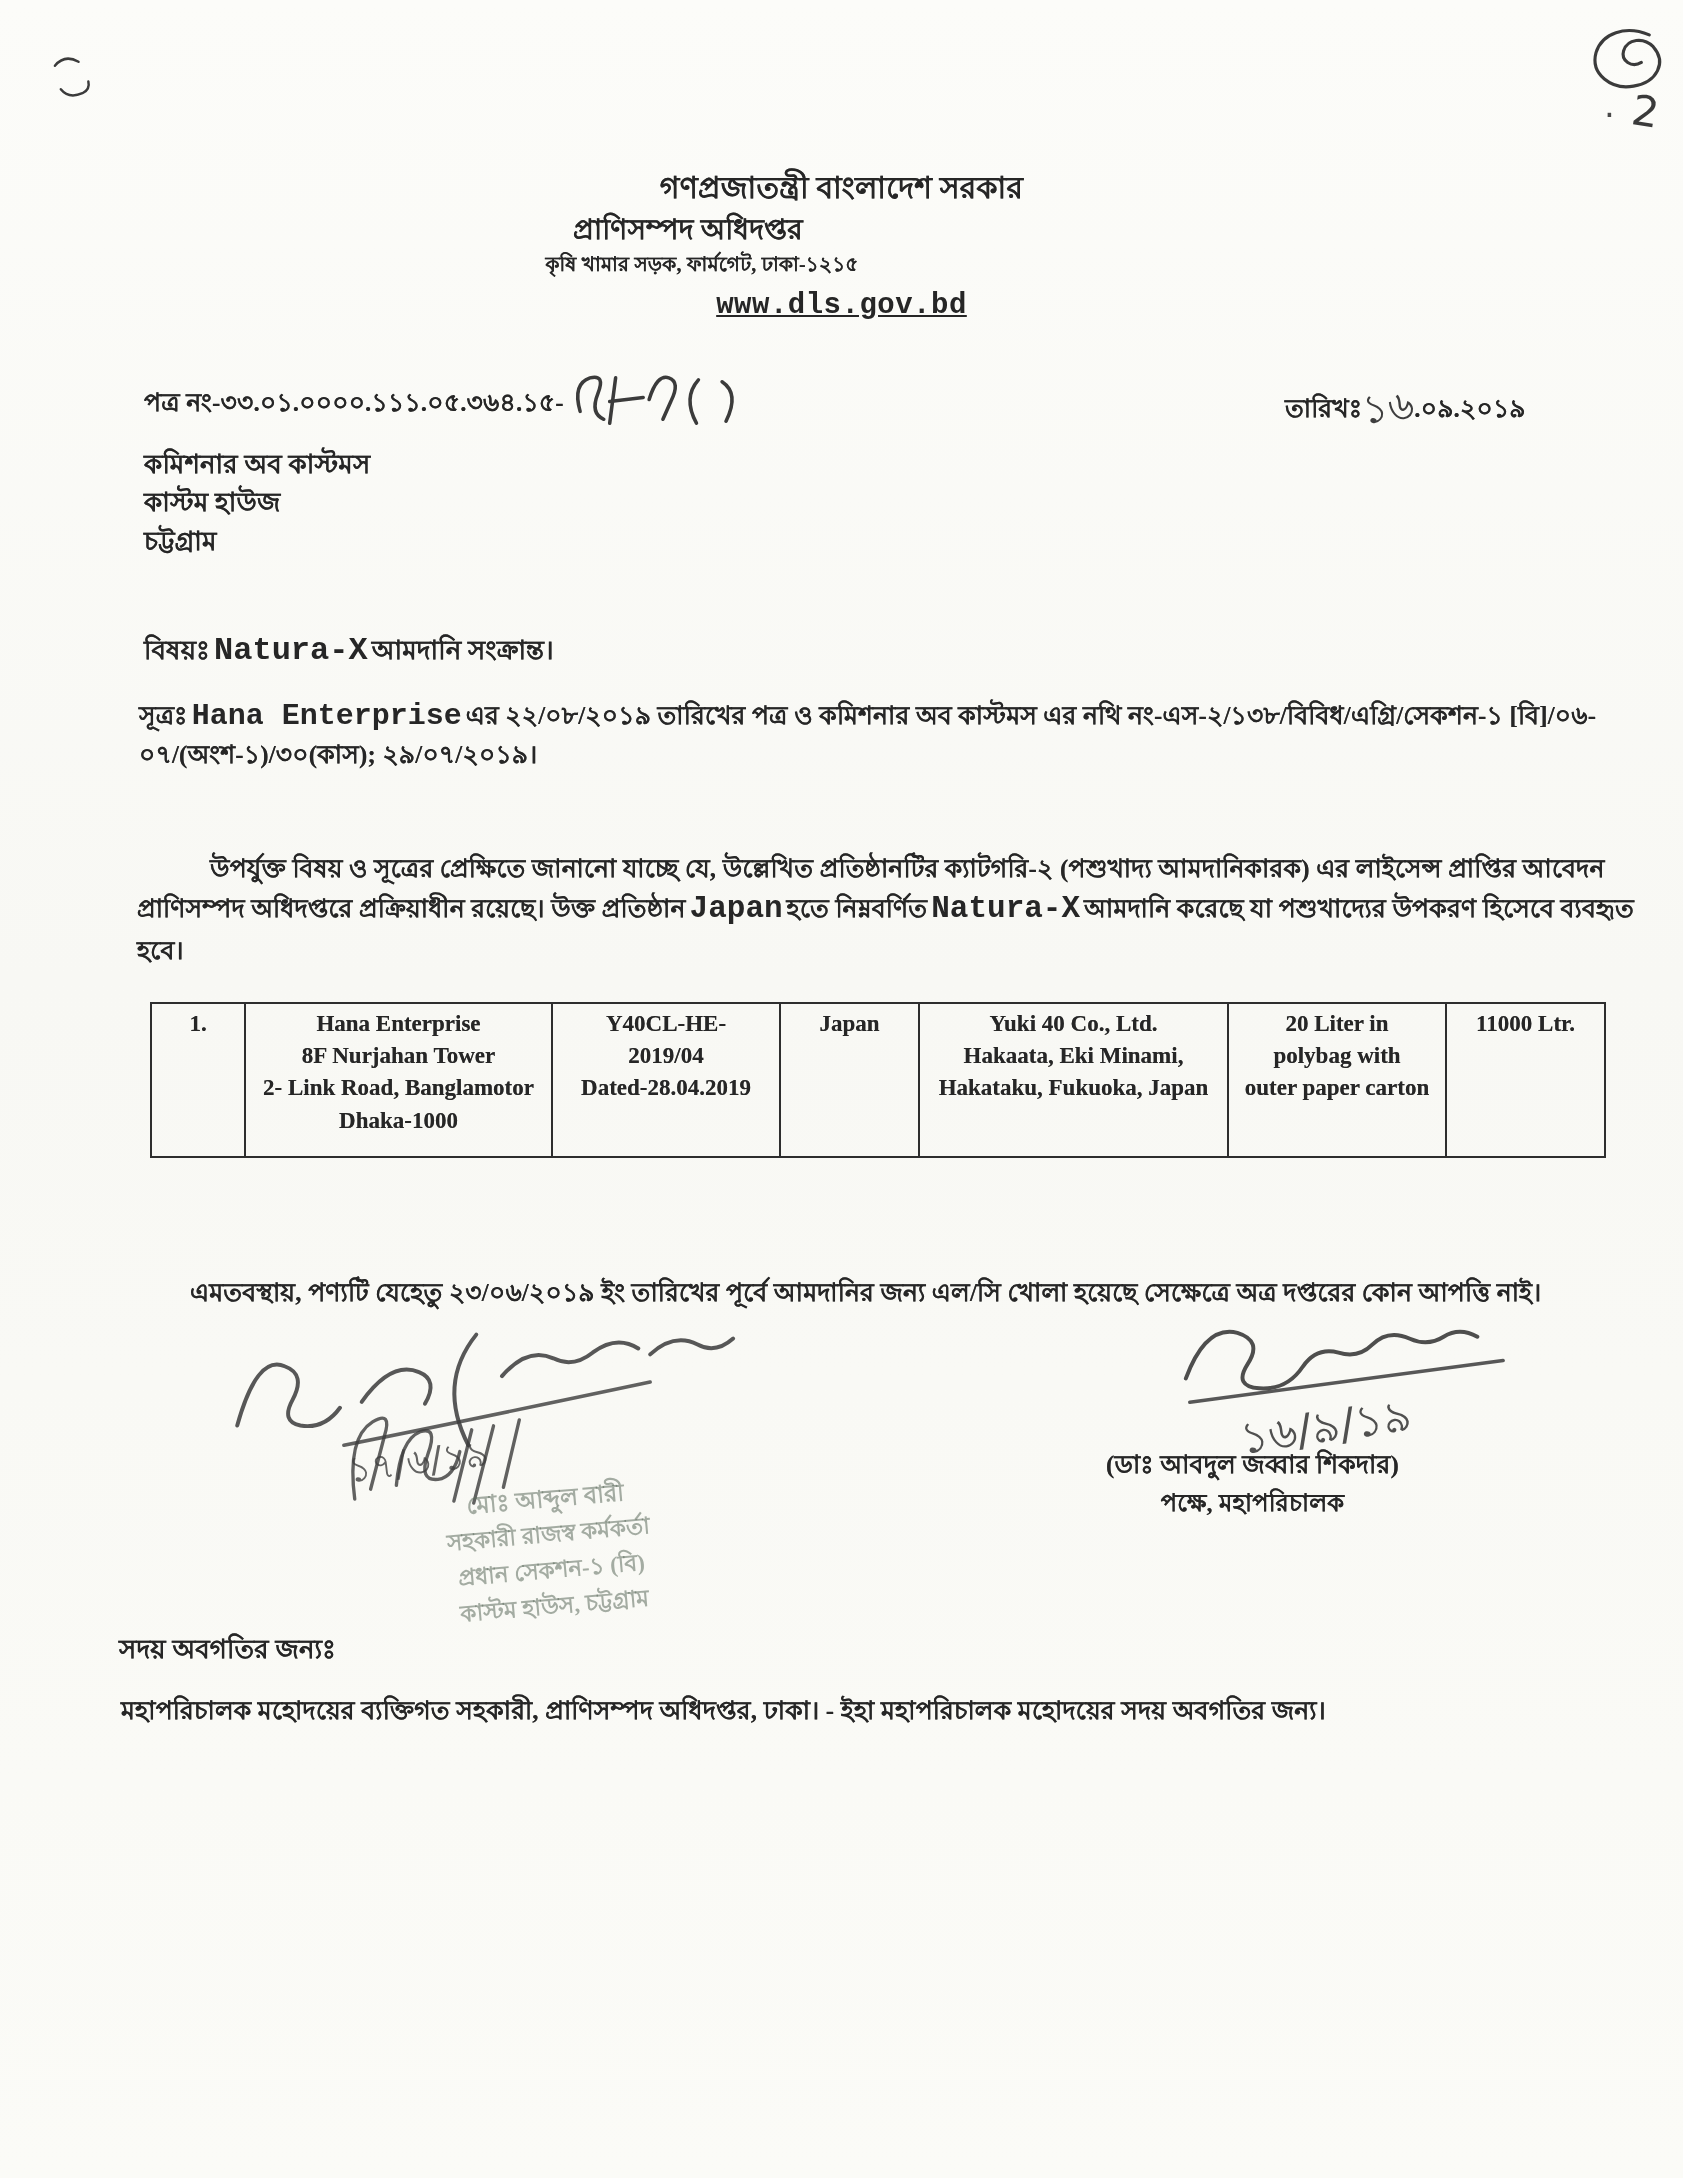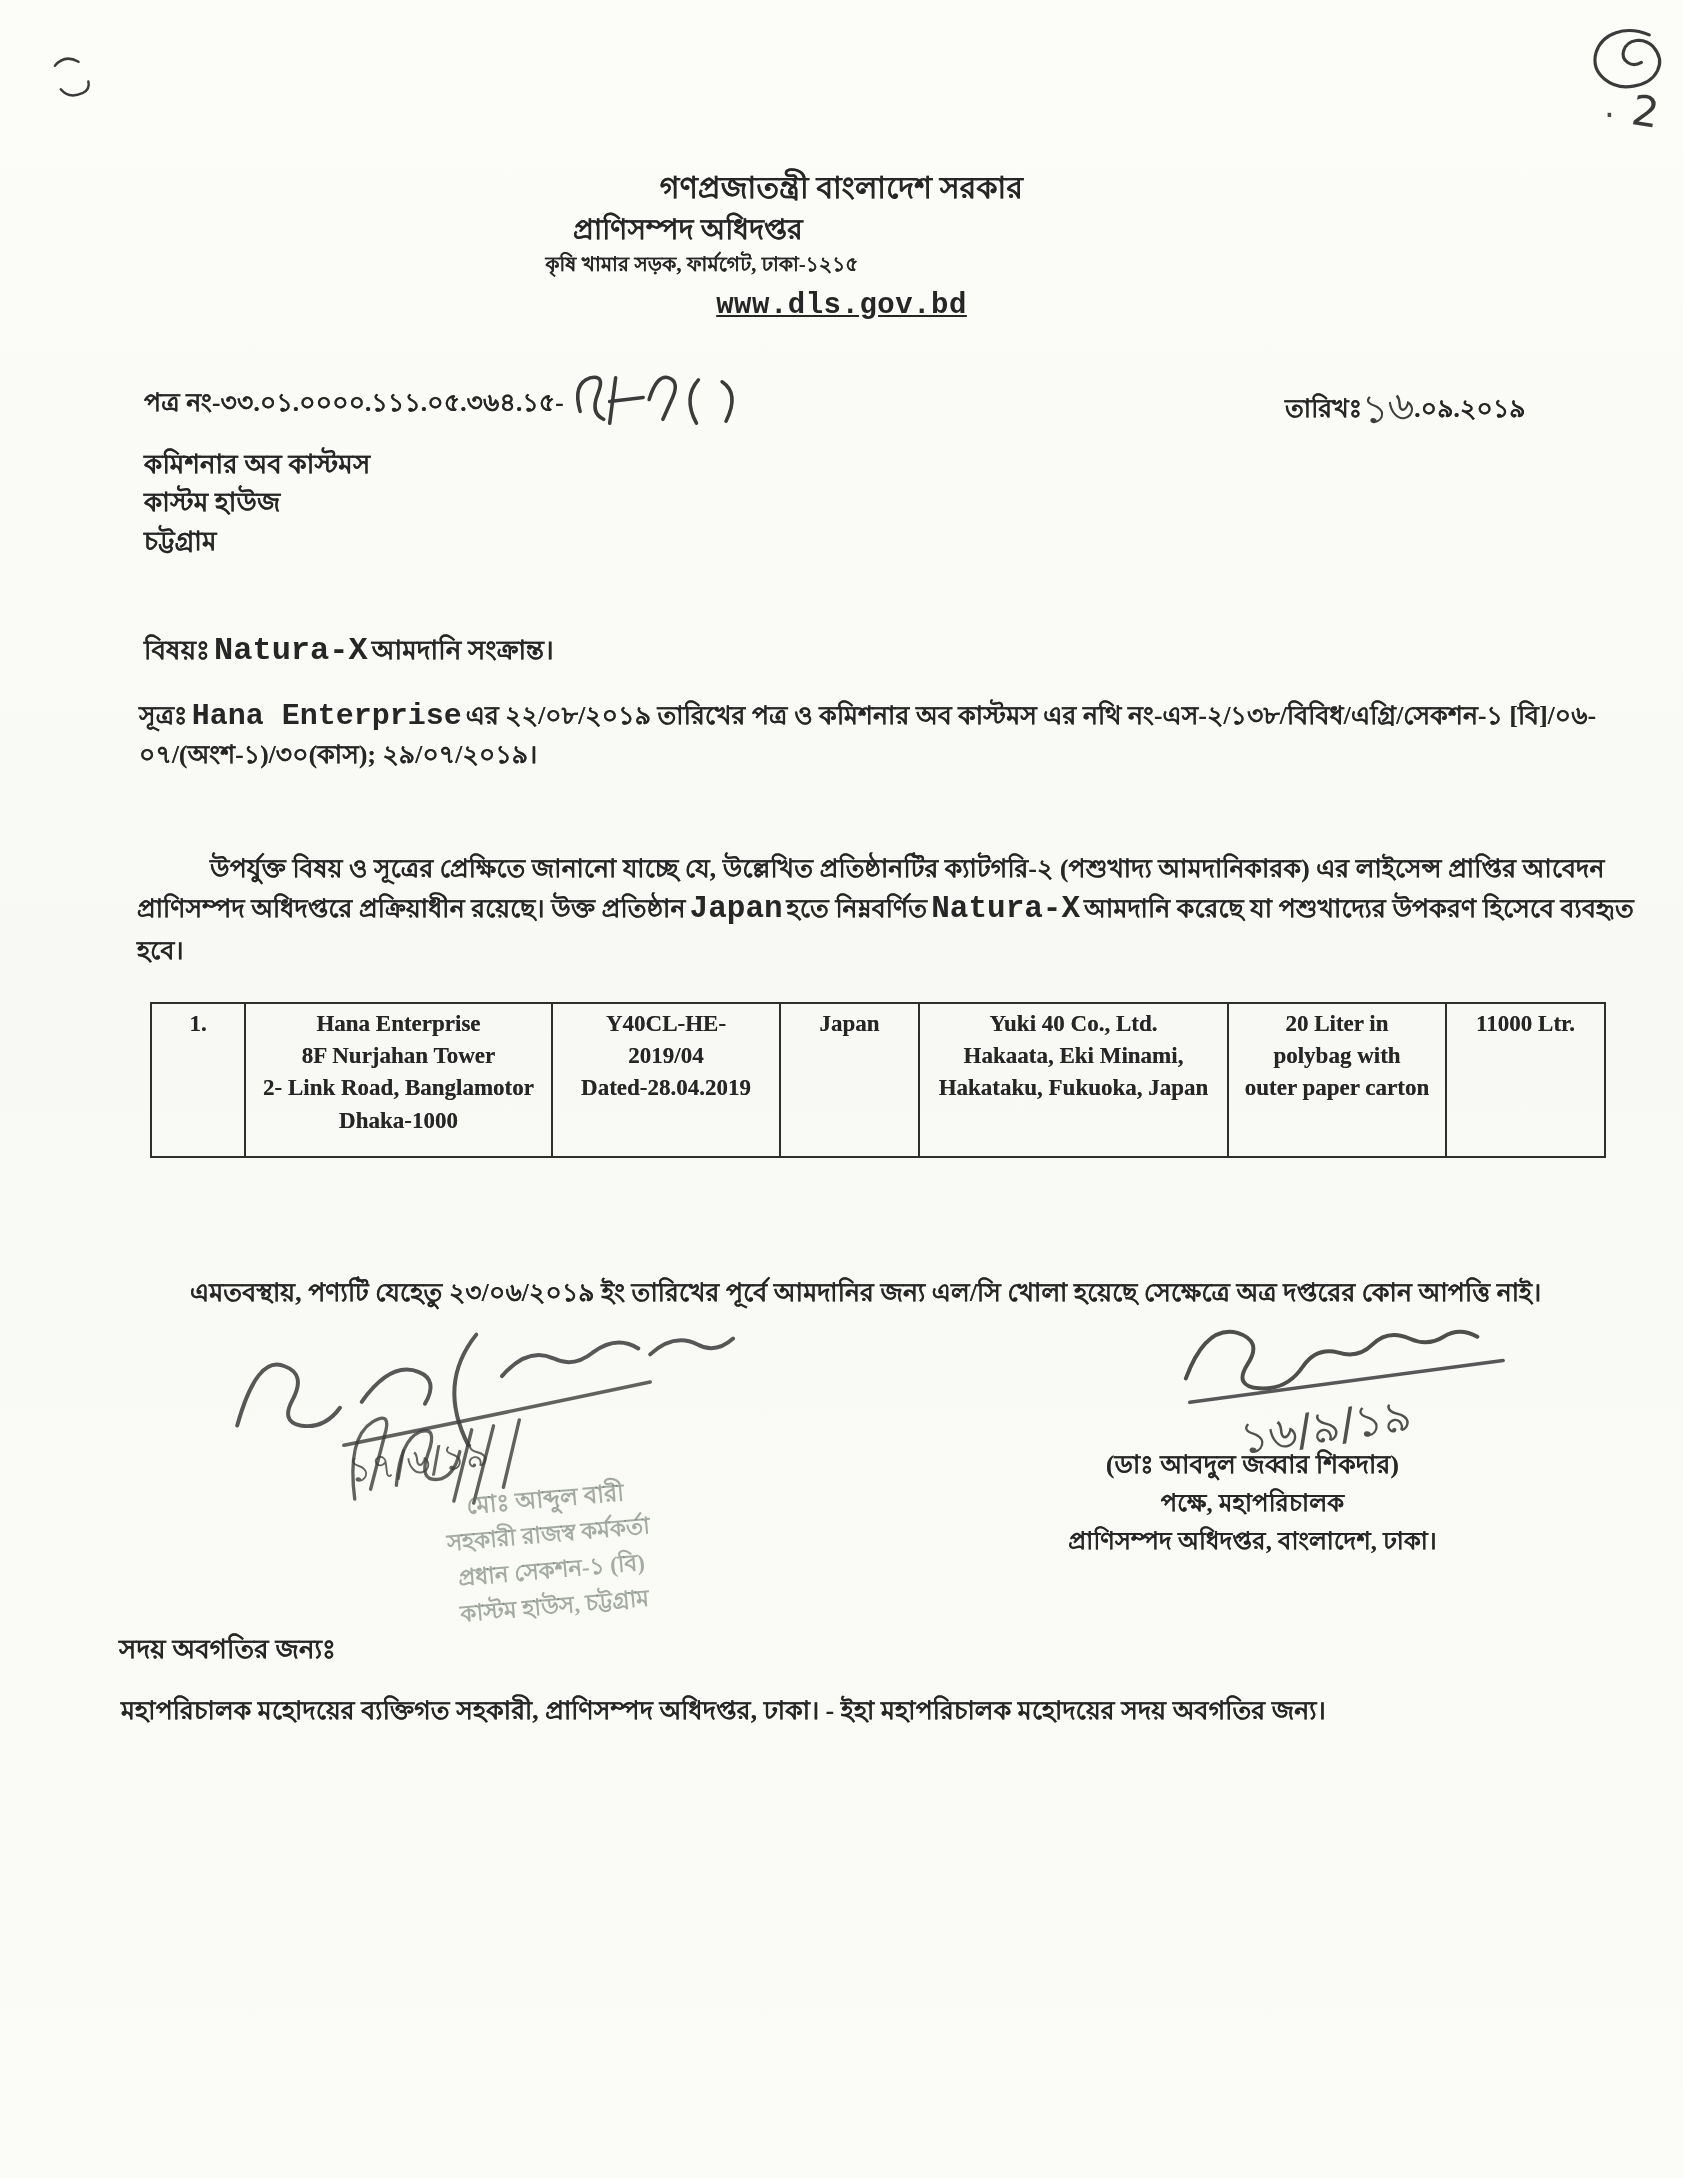--- a/index.html
+++ b/index.html
@@ -158,18 +158,17 @@
 
 <svg class="abs scrawl" style="left:1170px;top:1309px;" width="347" height="119" viewBox="0 0 350 120">
   <path d="M16,70 q20,-54 52,-46 q26,8 10,32 q-14,22 12,24 q28,2 44,-22 q14,-20 36,-14 q20,6 34,-8 q16,-16 38,-6 q18,8 34,-2 q16,-10 34,0" stroke-width="4" opacity=".9"></path>
   <path d="M20,94 q150,-20 316,-42" stroke-width="3.6" opacity=".85"></path>
 </svg>
 <div class="abs hand" style="left:1240px;top:1394px;font-size:44px;transform:rotate(-8deg);opacity:.9;">১৬/৯/১৯</div>
 
 <div class="abs center" style="left:1025px;top:1446px;width:455px;line-height:38px;">
   <div class="bn" style="font-size:25px;">(ডাঃ আবদুল জব্বার শিকদার)</div>
   <div class="bn" style="font-size:24px;">পক্ষে, মহাপরিচালক</div>
-  <div class="bn" style="font-size:24px;">প্রাণিসম্পদ অধিদপ্তর, বাংলাদেশ, ঢাকা।</div>
 </div>
 
 <div class="abs bn" style="left:119px;top:1629px;font-size:26px;">সদয় অবগতির জন্যঃ</div>
 <div class="abs bn" style="left:121px;top:1691px;font-size:25px;white-space:nowrap;">মহাপরিচালক মহোদয়ের ব্যক্তিগত সহকারী, প্রাণিসম্পদ অধিদপ্তর, ঢাকা। - ইহা মহাপরিচালক মহোদয়ের সদয় অবগতির জন্য।</div>
 
 
 </body></html>

